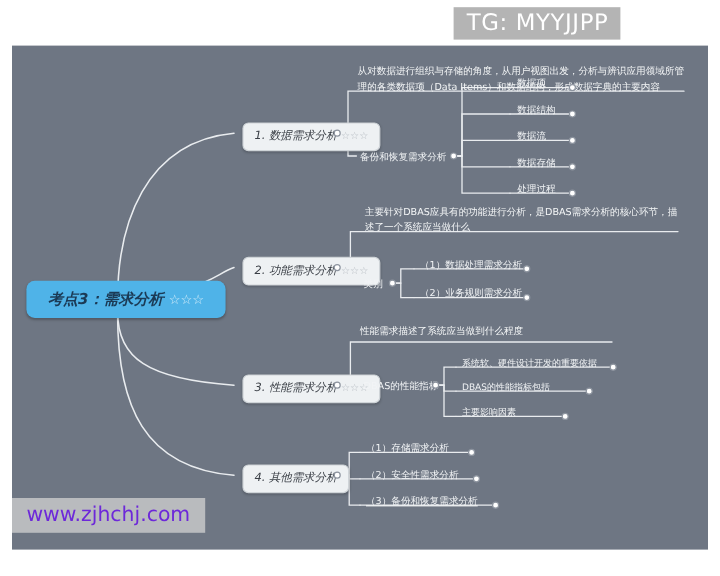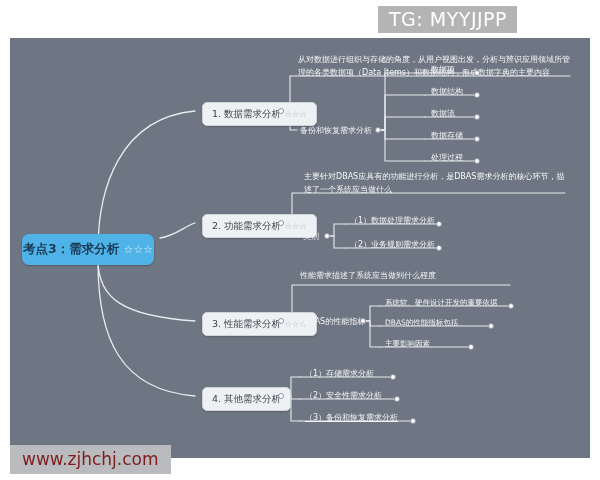--- a/index.html
+++ b/index.html
@@ -15,22 +15,22 @@
   .wm-top {
     position: absolute; right: 0; top: 6px;
     background: #b4b4b4; color: #ffffff;
     font-size: 19px; letter-spacing: .5px;
     padding: 3px 10px 4px 11px;
     line-height: 20px;
     z-index: 40;
   }
   
   .wm-bottom {
-    position: absolute; left: 10px; bottom: 6px;
-    background: #b9bbbe; color: #7f1d1d;
+    position: absolute; left: 10px; bottom: 36px;
+    background: #b9bbbe; color: #6d28d9;
     font-size: 17px; line-height: 20px;
     padding: 4px 12px 5px 12px;
     z-index: 40;
   }
 
   
   .canvas {
     position: absolute; left: 10px; top: 38px;
     width: 580px; height: 420px;
     background: #6e7683;
@@ -40,35 +40,37 @@
 
   
   .node { position: absolute; z-index: 5; white-space: nowrap; }
 
   .root {
     background: #4fb3e8;
     color: #1b3a55;
     border-radius: 7px;
     font-size: 12.5px;
     font-weight: bold;
-    padding: 8px 1px;
+    padding: 8px 18px;
     line-height: 14px;
     box-shadow: 0 1px 2px rgba(0,0,0,.25);
+    font-style: italic;
   }
   .root .stars { color: #cfeaf9; font-weight: normal; font-size: 11px; }
 
   .branch {
     background: #eef1f3;
     color: #3a3f46;
     border: 1px solid #cfd4d8;
     border-radius: 5px;
     font-size: 9.5px;
     padding: 5px 9px;
     line-height: 11px;
     box-shadow: 0 1px 2px rgba(0,0,0,.18);
+    font-style: italic;
   }
   .branch .stars { color: #b6bcc2; font-size: 8.5px; }
 
   .leaf {
     color: #f2f4f6;
     font-size: 8px;
     line-height: 11px;
     padding: 1px 3px;
   }
   .leaf.small { font-size: 7.5px; }

